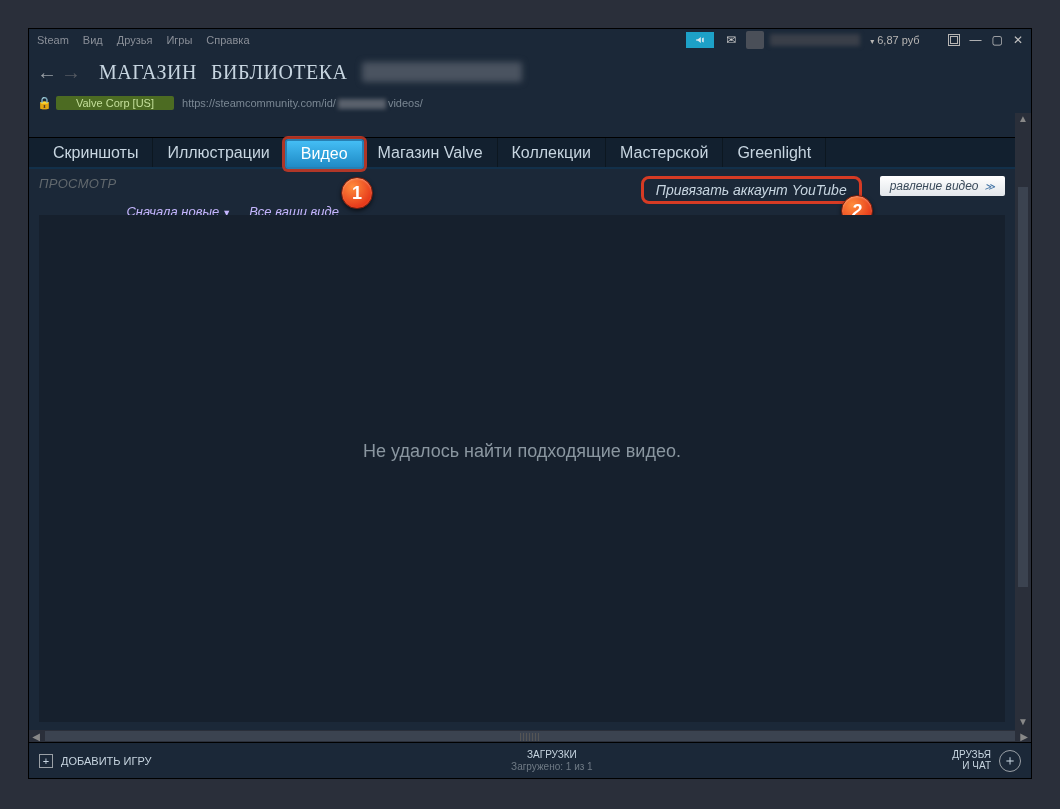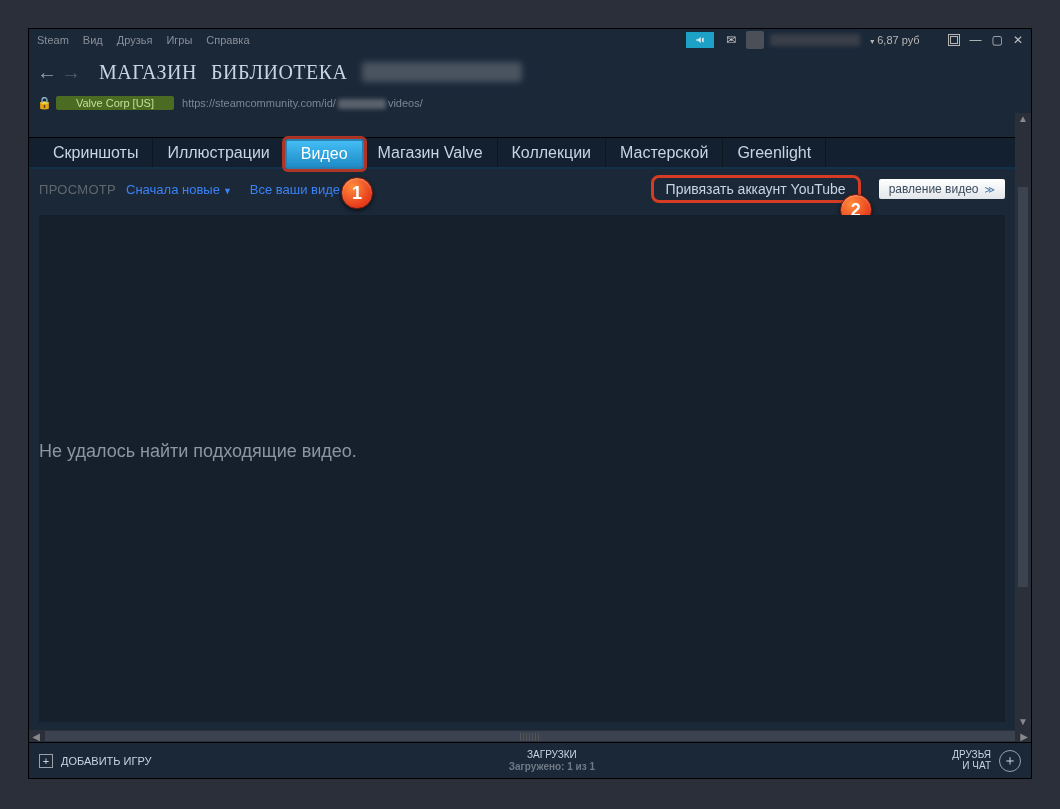--- a/index.html
+++ b/index.html
@@ -123,29 +123,30 @@
   width: 32px; height: 32px;
   border-radius: 50%;
   background: radial-gradient(circle at 35% 30%, #ff8c3c, #e73b1b 70%);
   border: 1px solid #7a1c0a;
   color: #fff; font-weight: bold; font-size: 18px;
   display: flex; align-items: center; justify-content: center;
   box-shadow: 0 2px 4px rgba(0,0,0,.6), inset 0 1px 2px rgba(255,255,255,.4);
   z-index: 20;
 }
 .viewbar {
-  display: flex; align-items: center;
+  display: flex; align-items: flex-start;
   height: 40px;
-  padding: 0 10px;
+  padding: 7px 10px;
   background: #1b2838;
   color: #909db0;
   font-size: 13px;
+  font-style: italic;
 }
 .viewbar .lbl { color: #61686d; letter-spacing: .3px; margin-right: 10px; font-size: 13px; }
-.viewbar .dd { color: #3b82f6; margin-right: 18px; }
+.viewbar .dd { color: #c4b5fd; margin-right: 18px; margin-top: 28px; }
 .viewbar .caret { font-size: 9px; margin-left: 3px; }
 .viewbar .spacer { flex: 1; }
 .yt-link-wrap {
   position: relative;
   padding: 3px 12px;
   border: 3px solid #d63b24;
   border-radius: 8px;
   color: #c7d5e0;
   font-size: 14px;
   margin-right: 16px;
@@ -169,21 +170,21 @@
   border-radius: 2px;
   display: flex; align-items: center;
   margin-left: 2px;
 }
 .manage-chip .dblcaret { color: #3b6fa3; margin-left: 6px; font-size: 10px; }
 
 .content-empty {
   position: absolute;
   left: 10px; right: 10px; top: 102px; bottom: 8px;
   background: #16202d;
-  display: flex; align-items: flex-start; 
+  display: flex; align-items: flex-start; justify-content: center;
 }
 .empty-text {
   margin-top: 226px;
   color: #8a96a0;
   font-size: 18px;
 }
 
 .v-scroll {
   position: absolute; right: 0; top: 0; bottom: 12px; width: 16px;
   background: #2a2f3a;
@@ -217,21 +218,21 @@
   font-size: 10px;
 }
 .addgame { display:flex; align-items:center; font-size: 11px; color:#c7d5e0; }
 .addgame .plusbox {
   width: 14px; height: 14px; border: 1px solid #9aa0a6;
   display:flex; align-items:center; justify-content:center;
   margin-right: 8px; font-size: 11px; color:#c7d5e0;
 }
 .statusbar .center { flex:1; text-align:center; line-height: 1.2; }
 .statusbar .center .t { font-size: 10px; color:#c7d5e0; }
-.statusbar .center .s { font-size: 10px; color:#6f7a85;font-weight:bold; }
+.statusbar .center .s { font-size: 10px; color:#6f7a85; }
 .friends { display:flex; align-items:center; color:#c7d5e0; font-size: 10px; text-align:right; }
 .friends .txt { line-height: 1.05; margin-right: 8px; }
 .friends .bubble {
   width: 22px; height: 22px; border-radius: 50%;
   border: 1px solid #9aa0a6; display:flex; align-items:center; justify-content:center;
   font-size: 14px; color:#c7d5e0;
 }
 </style>
 </head>
 <body>

